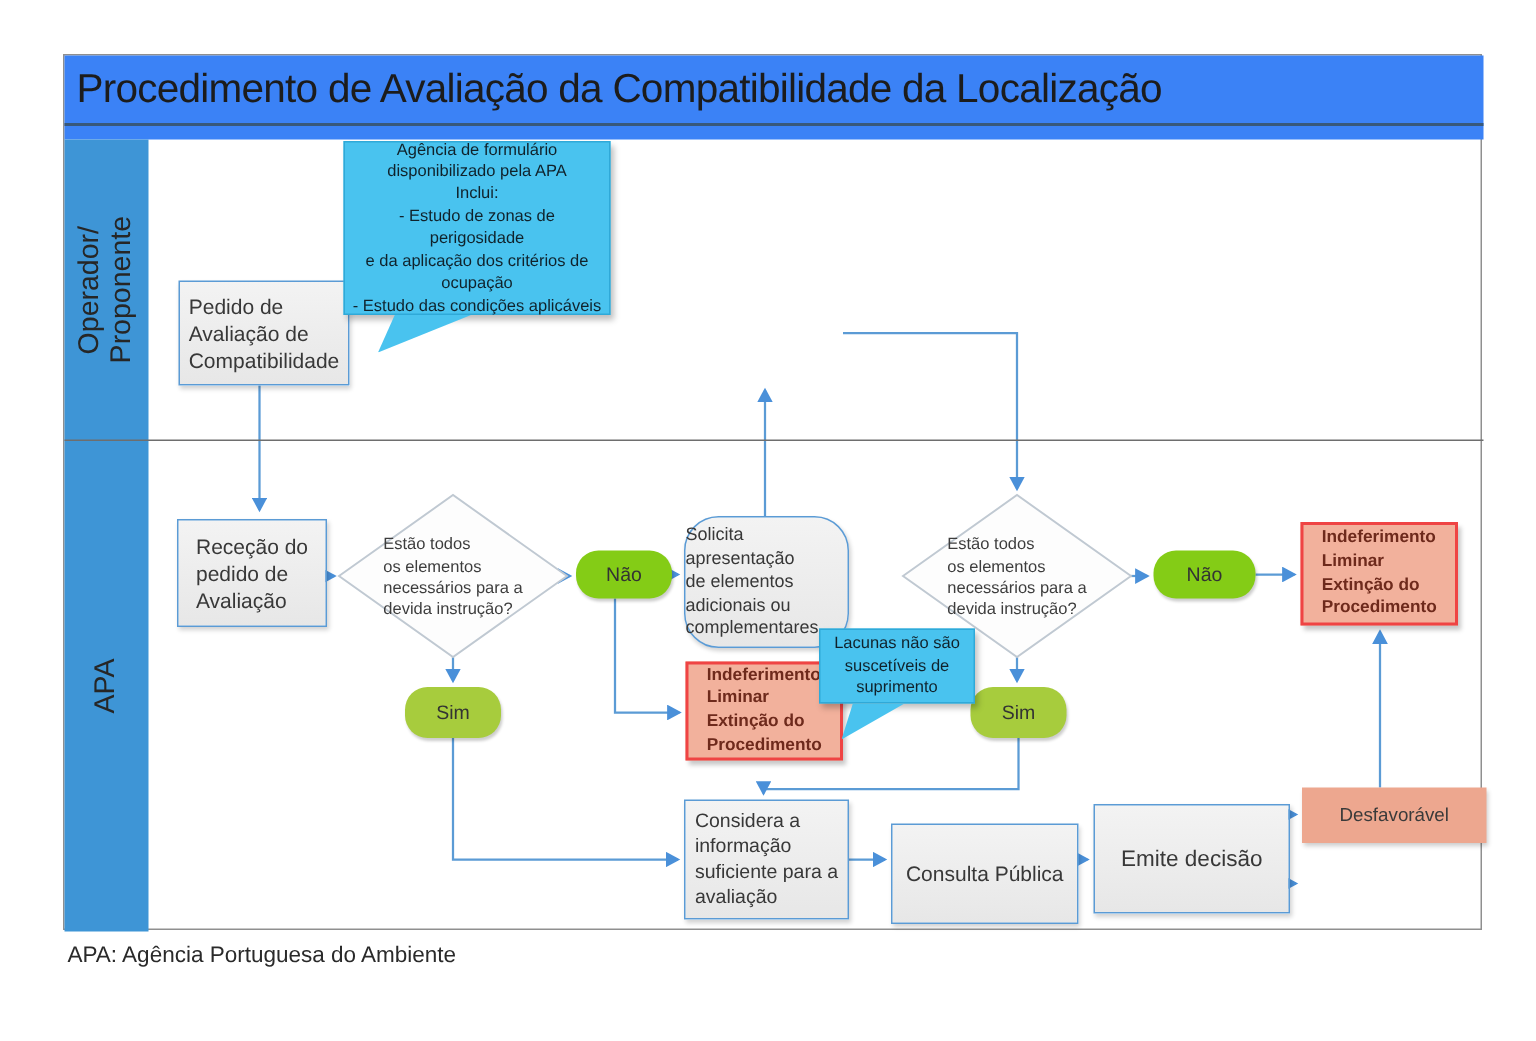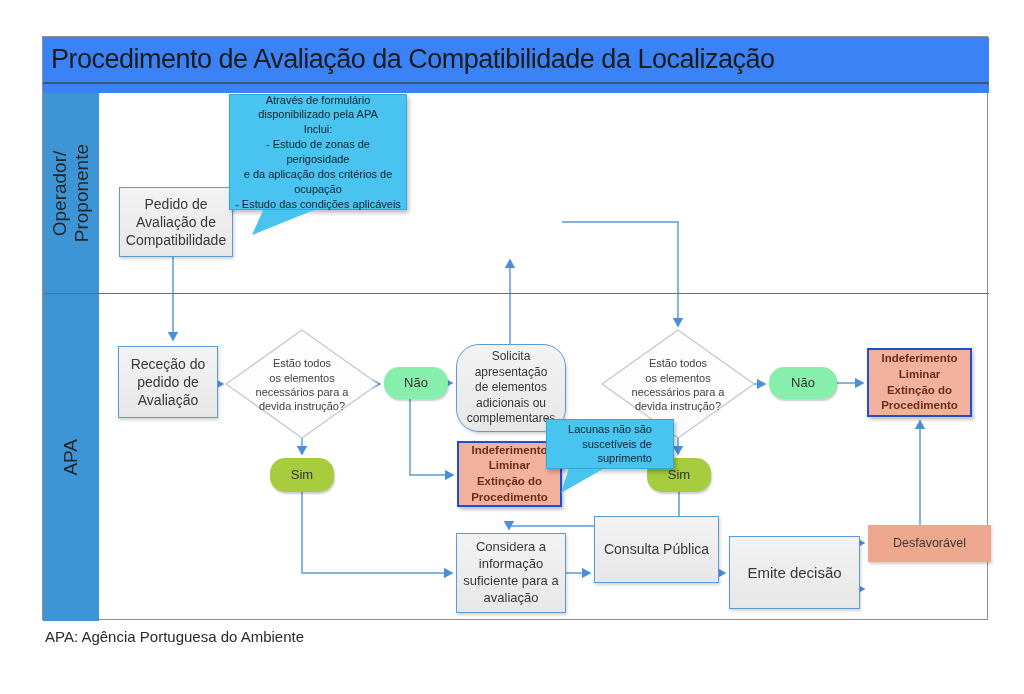--- a/index.html
+++ b/index.html
@@ -35,30 +35,30 @@
   .lane-label span{
     writing-mode:vertical-rl;transform:rotate(180deg);font-size:19px;color:#262626;
     white-space:pre-line;text-align:center;line-height:1.15;
   }
   .lane-operador{top:56px;height:200px;}
   .lane-apa{top:256px;height:328px;}
 
   svg.connectors{position:absolute;left:0;top:0;width:946px;height:584px;z-index:5;pointer-events:none;}
 
   .node{position:absolute;box-sizing:border-box;display:flex;align-items:center;justify-content:center;
-    text-align:center;white-space:pre-line;z-index:10;line-height:1.3;}
+    text-align:left;white-space:pre-line;z-index:10;line-height:1.3;}
   .box{
     background:linear-gradient(#f3f3f3,#e7e7e7);border:1.5px solid #5b9bd5;
     box-shadow:1px 2px 3px rgba(0,0,0,0.18);font-size:14px;color:#383838;
   }
   .pill{border-radius:15px;font-size:13px;color:#333;box-shadow:1px 2px 2px rgba(0,0,0,0.2);}
-  .pill-nao{background:#86efac;}
+  .pill-nao{background:#84cc16;}
   .pill-sim{background:#a7cc3d;}
   .indef{
-    background:#f2b19c;border:2px solid #1d4ed8;box-shadow:2px 3px 3px rgba(0,0,0,0.22);
+    background:#f2b19c;border:2px solid #ef4444;box-shadow:2px 3px 3px rgba(0,0,0,0.22);
     font-weight:bold;font-size:11.5px;color:#6e2a1c;line-height:1.35;
   }
   .result{font-size:12.5px;color:#3a3a3a;box-shadow:1px 2px 3px rgba(0,0,0,0.2);}
   .result-desfavoravel{background:#eda78f;}
   .result-favoravel{background:#a3c832;}
   .diamond-text{font-size:11px;color:#3d3d3d;line-height:1.3;background:transparent;}
   .callout{
     position:absolute;background:#49c3ef;border:1px solid #2fa9d8;z-index:20;
     display:flex;align-items:center;justify-content:center;text-align:center;
     white-space:pre-line;font-size:11px;color:#10222b;line-height:1.35;
@@ -118,21 +118,21 @@
       <polygon points="183,347 259,293 335,347 259,401"></polygon>
       <polygon points="559,347 635,293 711,347 635,401"></polygon>
     </g>
   </svg>
 
   <div class="node box" style="left:76px;top:150px;width:114px;height:70px;">Pedido de
 Avaliação de
 Compatibilidade</div>
 
   <div class="callout" style="left:186px;top:57px;width:178px;height:116px;padding:4px;">
-    <span>Através de formulário
+    <span>Agência de formulário
 disponibilizado pela APA
 Inclui:
 - Estudo de zonas de perigosidade
 e da aplicação dos critérios de
 ocupação
 - Estudo das condições aplicáveis</span>
     <div class="tail" style="left:22px;top:115px;width:62px;height:25px;"></div>
   </div>
 
 
@@ -162,37 +162,37 @@
   <div class="node indef" style="left:824px;top:311px;width:105px;height:69px;">Indeferimento
 Liminar
 Extinção do
 Procedimento</div>
 
   <div class="node indef" style="left:414px;top:404px;width:105px;height:66px;">Indeferimento
 Liminar
 Extinção do
 Procedimento</div>
 
-  <div class="callout" style="left:503px;top:382px;width:128px;height:50px;padding:2px;text-align:right;">
+  <div class="callout" style="left:503px;top:382px;width:104px;height:50px;padding:2px;">
     <span>Lacunas não são
 suscetíveis de
 suprimento</span>
     <div class="tail" style="left:14px;top:49px;width:42px;height:24px;"></div>
   </div>
 
   <div class="node pill pill-sim" style="left:227px;top:421px;width:64px;height:34px;">Sim</div>
 
   <div class="node pill pill-sim" style="left:604px;top:421px;width:64px;height:34px;">Sim</div>
 
   <div class="node box" style="left:413px;top:496px;width:110px;height:80px;font-size:13px;">Considera a
 informação
 suficiente para a
 avaliação</div>
 
-  <div class="node box" style="left:551px;top:479px;width:125px;height:67px;">Consulta Pública</div>
+  <div class="node box" style="left:551px;top:512px;width:125px;height:67px;">Consulta Pública</div>
 
   <div class="node box" style="left:686px;top:499px;width:131px;height:73px;font-size:15px;">Emite decisão</div>
 
   <div class="node result result-desfavoravel" style="left:825px;top:488px;width:123px;height:37px;">Desfavorável</div>
 
 
 </div>
 
 <div class="footer-note">APA: Agência Portuguesa do Ambiente</div>
 

